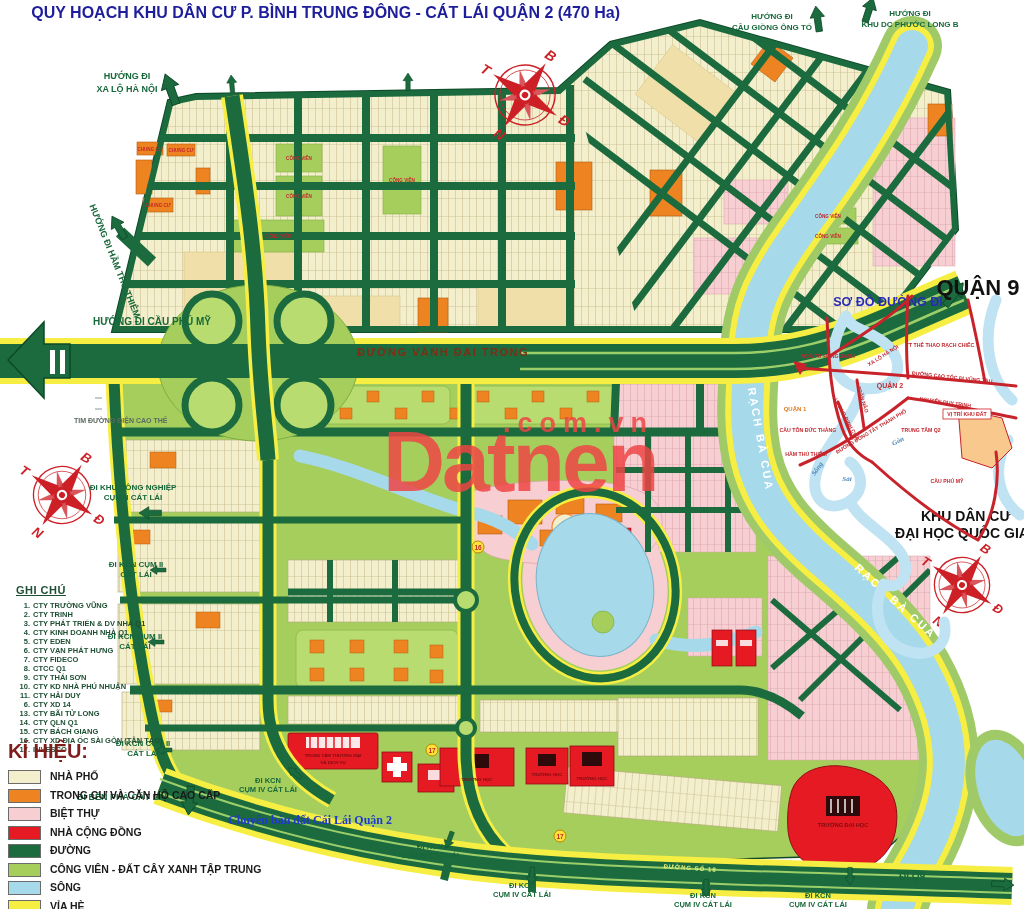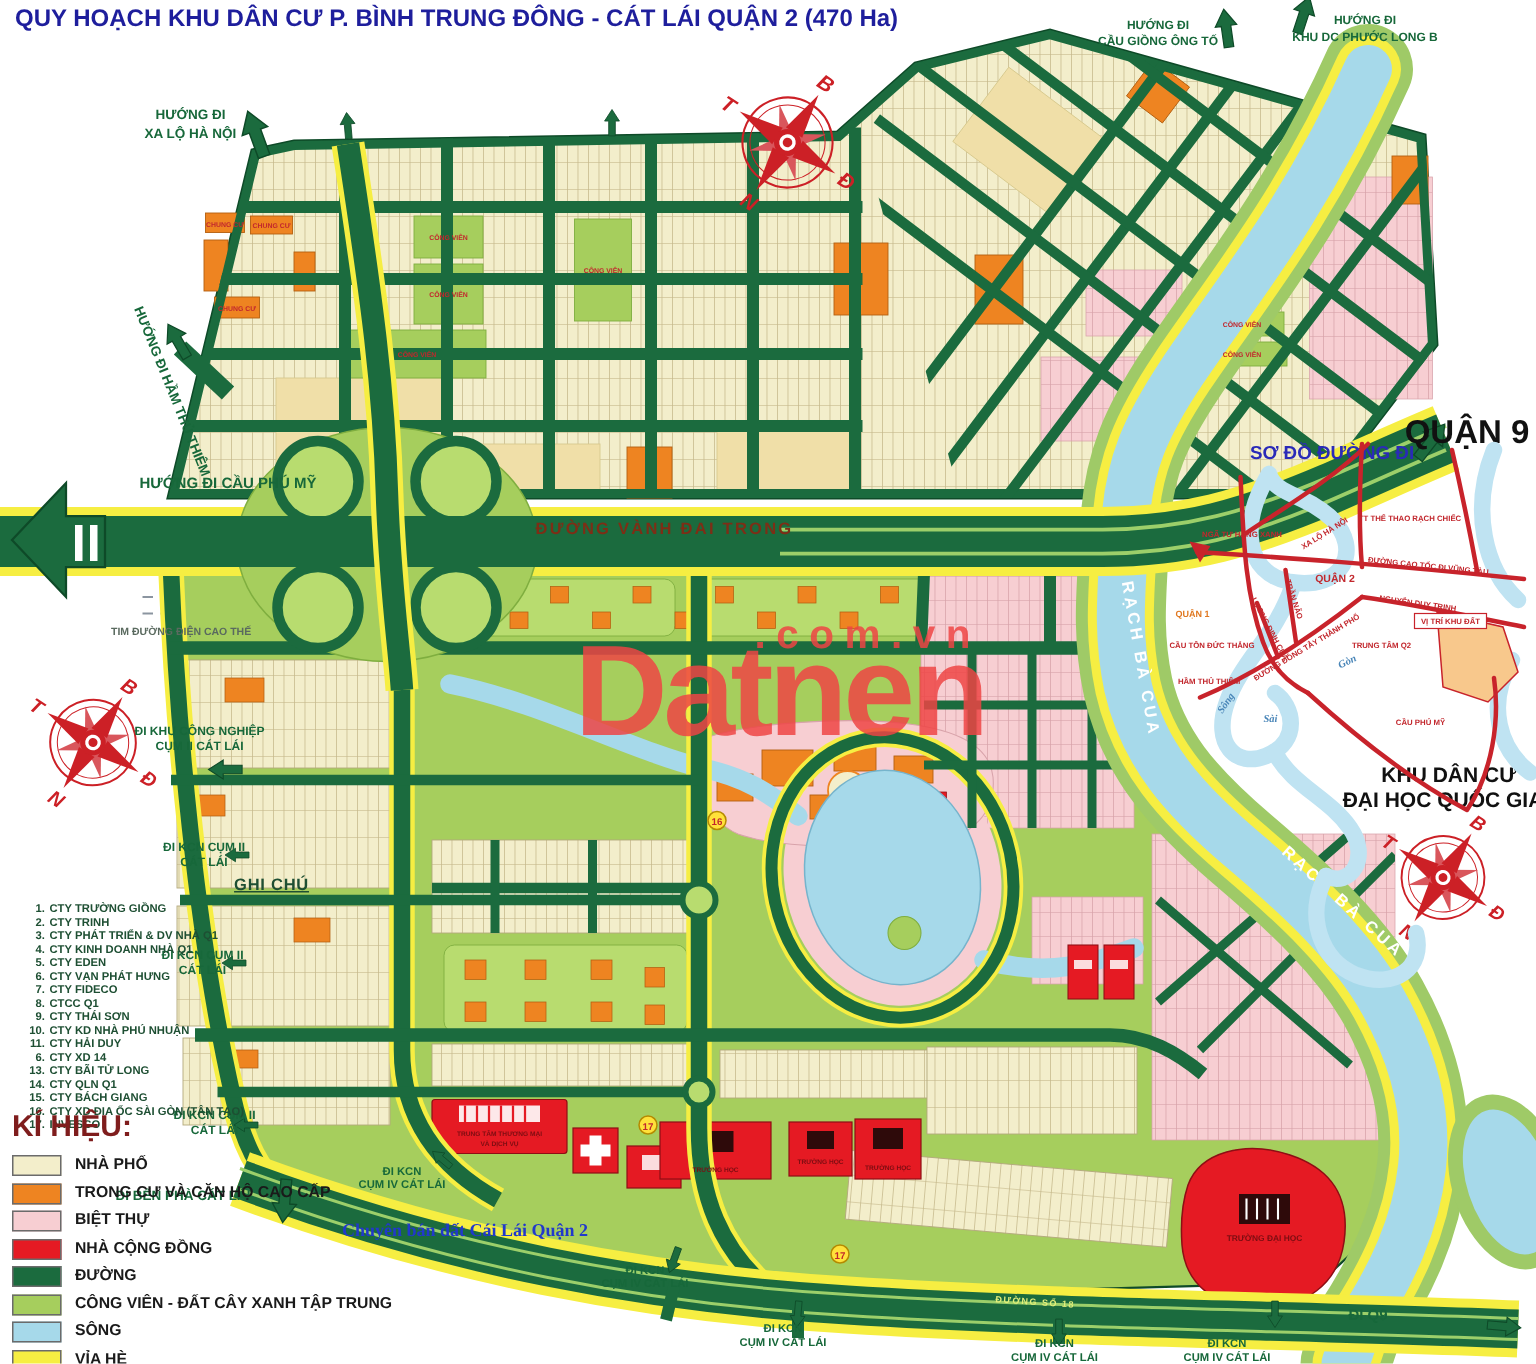--- a/index.html
+++ b/index.html
@@ -12,28 +12,28 @@
   .roadlab{fill:#7d2e16;font-size:11px;letter-spacing:1.5px;text-anchor:middle;}
   .minroad{fill:#e3ee7a;font-size:6px;text-anchor:middle;letter-spacing:1px;}
   .redsm{fill:#c2272d;font-size:4.6px;text-anchor:middle;}
   .dkred{fill:#7c0d12;font-size:4.4px;text-anchor:middle;}
   .wat{fill:#ffffff;font-size:11px;letter-spacing:2.5px;text-anchor:middle;}
   .ins{fill:#c2272d;font-size:5.2px;text-anchor:middle;}
   .insb{fill:#c2272d;font-size:7px;text-anchor:middle;}
   .insblue{fill:#4a86b8;font-size:7px;text-anchor:middle;font-family:"Liberation Serif",serif;font-style:italic;}
   .big-black{fill:#111111;text-anchor:middle;}
   .powerlab{fill:#5a6a5f;font-size:7px;text-anchor:start;}
-  #title{position:absolute;left:10px;top:4px;width:610px;text-align:left;
+  #title{position:absolute;left:10px;top:4px;width:610px;text-align:right;
     color:#1e1e9c;font-size:16px;font-weight:bold;}
   #watermark{position:absolute;left:375px;top:402px;width:320px;height:110px;
     color:#ef4444;opacity:.84;pointer-events:none;z-index:5;}
   #wm-brand{position:absolute;left:8px;top:10px;font-size:86px;font-weight:bold;letter-spacing:-3px;text-align:center;}
   #wm-suffix{position:absolute;left:128px;top:6px;font-size:27px;font-weight:bold;letter-spacing:7px;}
   #notes{position:absolute;left:16px;top:584px;width:190px;color:#1e4f33;z-index:4;}
-  #notes h3{margin:0 0 5px 0;font-size:11px;text-decoration:underline;letter-spacing:.5px;text-align:right;}
+  #notes h3{margin:0 0 5px 0;font-size:11px;text-decoration:underline;letter-spacing:.5px;}
   .note-row{display:grid;grid-template-columns:17px auto;font-size:7.5px;font-weight:bold;line-height:9px;}
   .note-row .no{text-align:right;padding-right:3px;}
   #legend{position:absolute;left:8px;top:740px;width:260px;z-index:4;}
   #legend h3{margin:0 0 7px 0;font-size:20px;color:#7f1d1d;}
   .leg-row{display:flex;align-items:flex-start;margin-bottom:6.5px;height:12px;}
   .leg-swatch{width:31px;height:12px;border:1px solid #6b6b6b;margin-right:9px;flex:0 0 31px;}
   .leg-label{font-size:10.5px;font-weight:bold;color:#1a1a1a;white-space:nowrap;}
   #footer{position:absolute;left:150px;top:813px;width:320px;text-align:center;z-index:4;
     color:#2138cc;font-size:12px;font-weight:bold;font-family:"Liberation Serif",serif;}
 </style>
@@ -466,21 +466,21 @@
 <div id="watermark">
   <span id="wm-suffix">.com.vn</span>
   <span id="wm-brand">Datnen</span>
 </div>
 
 <div id="notes">
   <h3>GHI CHÚ</h3>
   <div id="notes-list">
         <div class="note-row">
           <span class="no">1.</span>
-          <span>CTY TRƯỜNG GIỒNG</span>
+          <span>CTY TRƯỜNG VŨNG</span>
         </div>
         <div class="note-row">
           <span class="no">2.</span>
           <span>CTY TRINH</span>
         </div>
         <div class="note-row">
           <span class="no">3.</span>
           <span>CTY PHÁT TRIỂN &amp; DV NHÀ Q1</span>
         </div>
         <div class="note-row">

